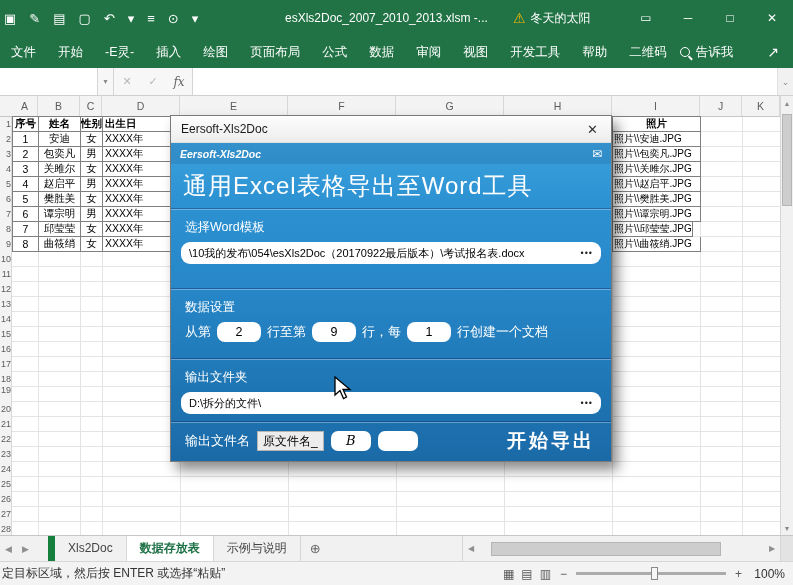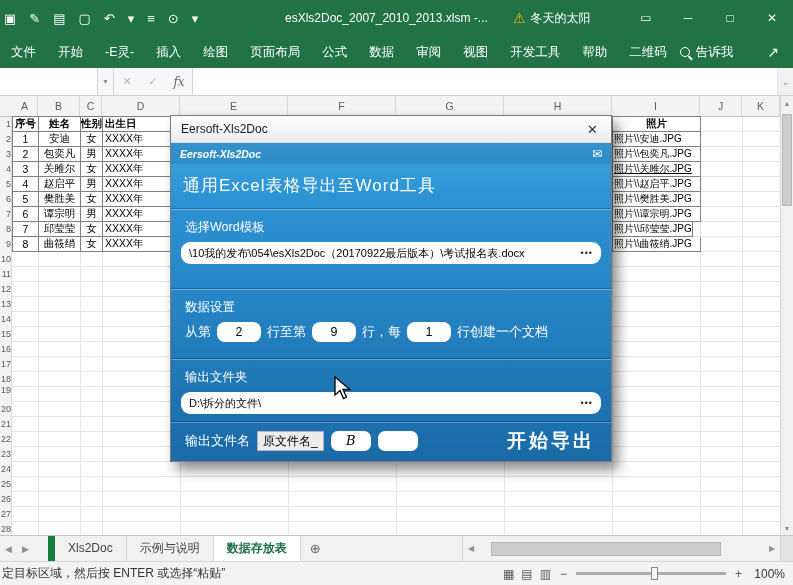--- a/index.html
+++ b/index.html
@@ -58,21 +58,21 @@
   .vthumb{position:absolute;left:1px;top:18px;width:10px;height:92px;background:#cdcdcd;border:1px solid #b5b5b5}
 
   
   .dialog{position:absolute;left:170px;top:115px;width:442px;height:347px;z-index:10;border:1px solid #7b7b7b;background:#8b5cf6;box-shadow:6px 8px 12px rgba(0,0,0,.45)}
   .dlg-titlebar{height:27px;background:linear-gradient(#fdfdfd,#ededed);display:flex;align-items:center;padding:0 10px;font-size:12px;color:#1a1a1a;border-bottom:1px solid #e0e0e0}
   .dlg-close{margin-left:auto;font-size:13px;color:#333;padding:0 3px}
   .dlg-body{position:absolute;left:0;top:27px;right:0;bottom:0;color:#fff;overflow:hidden;
     background:linear-gradient(180deg,#3aa2de 0%,#2d92d2 18%,#2787c8 45%,#1e74b2 80%,#1b6aa8 100%)}
   .brand{height:21px;display:flex;align-items:center;padding:0 9px;font-size:10.5px;font-style:italic;font-weight:bold;background:rgba(0,0,40,.10)}
   .mail{margin-left:auto;font-size:12px;font-style:normal;font-weight:normal}
-  .dlg-heading{height:44px;line-height:44px;padding-left:12px;font-size:17px;letter-spacing:1px;white-space:nowrap}
+  .dlg-heading{height:44px;line-height:44px;padding-left:12px;font-size:24px;letter-spacing:1px;white-space:nowrap}
   .divider{height:2px;border-top:1px solid rgba(0,0,60,.28);border-bottom:1px solid rgba(255,255,255,.32)}
   .d2{margin-top:24px}.d3{margin-top:16px}.d4{margin-top:7px}
   .sec-label{font-size:12.5px;padding:9px 14px 7px;line-height:16px}
   .path-row{margin:0 10px;position:relative;height:22px}
   .path-input{position:absolute;left:0;right:0;height:22px;background:#fff;border-radius:9px;color:#000;font-size:11px;line-height:22px;padding:0 24px 0 8px;white-space:nowrap;overflow:hidden}
   .dots{position:absolute;right:8px;top:0;line-height:22px;color:#222;font-size:9px;letter-spacing:1px}
   .nums-row{display:flex;align-items:center;padding-left:14px;gap:6px;font-size:13px;height:20px;white-space:nowrap}
   .numbox{width:44px;height:20px;background:#fff;border-radius:8px;color:#000;text-align:center;line-height:20px;font-size:12.5px;flex:none}
   .fname-row{display:flex;align-items:center;padding:0 16px 0 14px;margin-top:8px;font-size:13px;gap:7px;height:20px;white-space:nowrap}
   .origbox{background:#ececec;border:1px solid #b5b5b5;color:#000;height:20px;line-height:18px;padding:0 5px;font-size:12px}
@@ -260,21 +260,21 @@
         <div class="tcell tl" style="left: 90px; width: 78px; top: 105px;">XXXX年</div>
         <div class="tcell" style="left: 0px; width: 26px; top: 120px;">8</div>
         <div class="tcell" style="left: 26px; width: 42px; top: 120px;">曲筱绡</div>
         <div class="tcell" style="left: 68px; width: 22px; top: 120px;">女</div>
         <div class="tcell tl" style="left: 90px; width: 78px; top: 120px;">XXXX年</div>
       </div>
     <div class="tableR">
         <div class="tcell th" style="left: 0px; width: 88px; top: 0px;">照片</div>
         <div class="tcell tp" style="left: 0px; width: 88px; top: 15px;">照片\\安迪.JPG</div>
         <div class="tcell tp" style="left: 0px; width: 88px; top: 30px;">照片\\包奕凡.JPG</div>
-        <div class="tcell tp" style="left: 0px; width: 88px; top: 45px; text-decoration: underline;">照片\\关雎尔.JPG</div>
+        <div class="tcell tp" style="left: 0px; width: 88px; top: 45px;">照片\\关雎尔.JPG</div>
         <div class="tcell tp" style="left: 0px; width: 88px; top: 60px;">照片\\赵启平.JPG</div>
         <div class="tcell tp" style="left: 0px; width: 88px; top: 75px;">照片\\樊胜美.JPG</div>
         <div class="tcell tp" style="left: 0px; width: 88px; top: 90px;">照片\\谭宗明.JPG</div>
         <div class="tcell tp" style="left: 0px; width: 80px; top: 105px;">照片\\邱莹莹.JPG</div>
         <div class="tcell tp" style="left: 0px; width: 88px; top: 120px;">照片\\曲筱绡.JPG</div>
       </div>
   </div>
 
   <div class="vscroll">
     <div class="varr up">▲</div>
@@ -325,22 +325,22 @@
         <span class="start">开始导出</span>
       </div>
     </div>
   </div>
 
   <div class="tabsrow">
     <span class="snav">◀</span>
     <span class="snav">▶</span>
     <div class="stabs">
         <div class="stab">Xls2Doc</div>
+        <div class="stab active">数据存放表</div>
         <div class="stab">示例与说明</div>
-        <div class="stab active">数据存放表</div>
       </div>
     <span class="addsheet">⊕</span>
     <div class="hscroll">
       <span class="harr">◀</span>
       <div class="htrack">
         <div class="hthumb"></div>
       </div>
       <span class="harr">▶</span>
     </div>
     <div class="tabcorner"></div>

